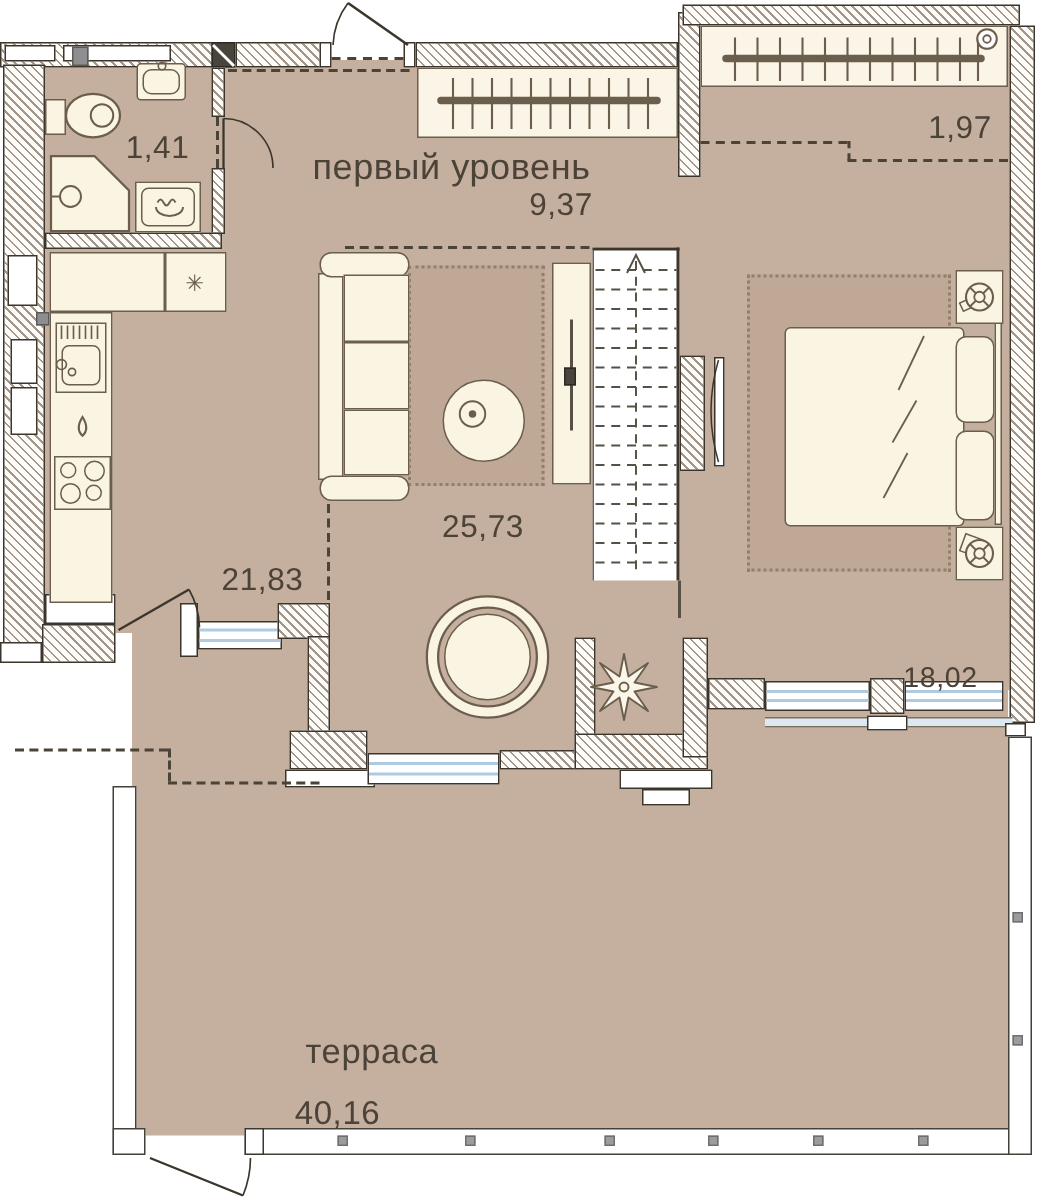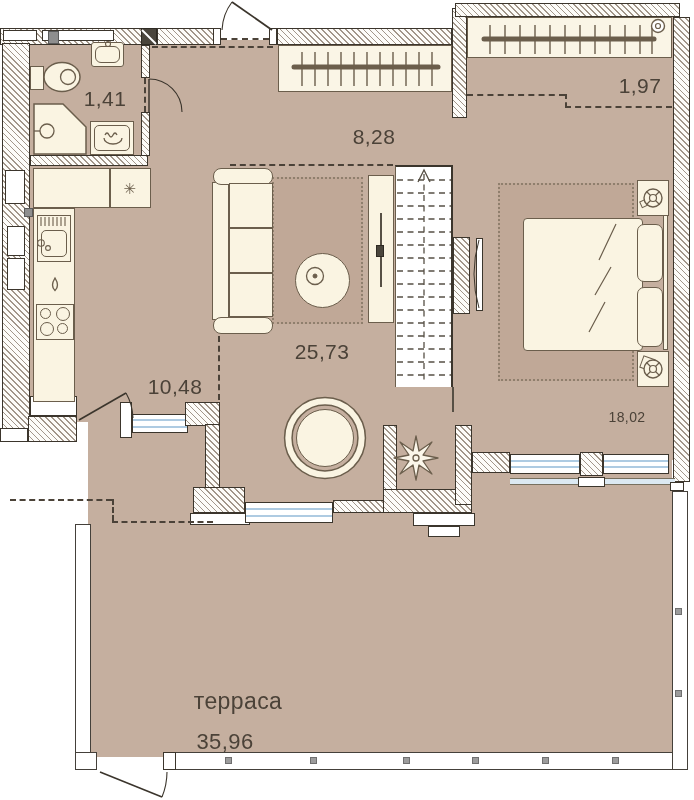--- a/index.html
+++ b/index.html
@@ -258,23 +258,24 @@
     <g stroke="#6b5e4c">
       <circle cx="653" cy="369" r="9" fill="#faf4e2" stroke-width="1.4"></circle>
       <path d="M646.5 362.5 L659.5 375.5 M659.5 362.5 L646.5 375.5" stroke-width="1.2"></path>
       <circle cx="653" cy="369" r="3.5" fill="#faf4e2" stroke-width="1.2"></circle>
     </g>
     <g stroke="#6b5e4c" fill="none" stroke-width="1.2">
       <path d="M616 224 L599 260 M611 267 L595 295 M605 302 L589 332"></path>
     </g>
   </svg>
 
-  <div class="abs label" style="left:374px;top:137px;font-size:21px">8,28</div>
+  <div class="abs label" style="left:301px;top:112px;font-size:24px">первый уровень</div>
+  <div class="abs label" style="left:374px;top:137px;font-size:21px">9,37</div>
   <div class="abs label" style="left:105px;top:99px;font-size:21px">1,41</div>
   <div class="abs label" style="left:640px;top:86px;font-size:21px">1,97</div>
   <div class="abs label" style="left:322px;top:352px;font-size:21px">25,73</div>
-  <div class="abs label" style="left:175px;top:387px;font-size:21px">10,48</div>
-  <div class="abs label" style="left:627px;top:417px;font-size:14px">18,02</div>
-  <div class="abs label" style="left:238px;top:701px;font-size:23px">терраса</div>
-  <div class="abs label" style="left:225px;top:742px;font-size:22px">35,96</div>
+  <div class="abs label" style="left:175px;top:387px;font-size:21px">21,83</div>
+  <div class="abs label" style="left:627px;top:453px;font-size:19px">18,02</div>
+  <div class="abs label" style="left:248px;top:701px;font-size:23px">терраса</div>
+  <div class="abs label" style="left:225px;top:742px;font-size:22px">40,16</div>
   <div class="abs label" style="left:130px;top:189px;font-size:15px;color:#6b5e4c">✳</div>
 
 </div>
 
 </body></html>

